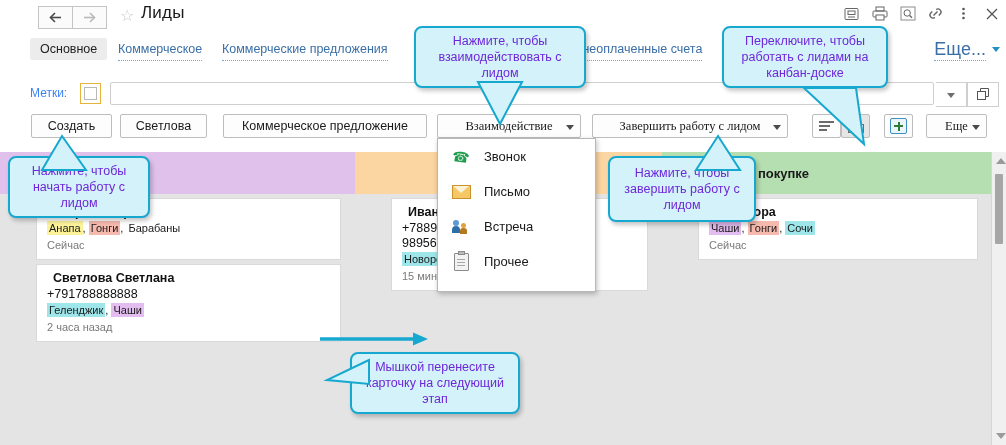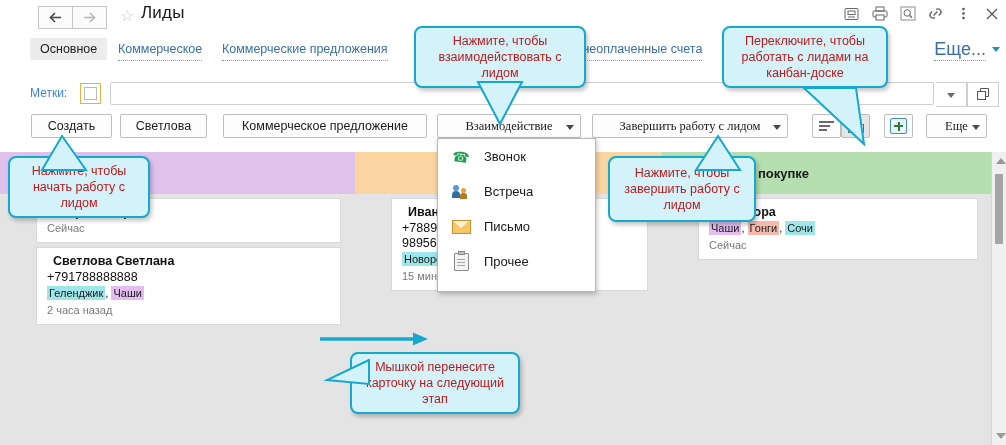--- a/index.html
+++ b/index.html
@@ -108,21 +108,21 @@
   .ic-meet b.b2{left:8px;top:8px;width:7px;height:6px;background:#b5791f;border-radius:3px 3px 0 0;}
   .ic-clip{width:13px;height:16px;border:1px solid #8a8a8a;background:#f3f3f3;position:relative;border-radius:1px;}
   .ic-clip:before{content:"";position:absolute;left:3px;top:-3px;width:7px;height:4px;background:#bdbdbd;border:1px solid #8a8a8a;box-sizing:border-box;}
   .ic-clip i{position:absolute;left:2px;display:block;height:1px;width:8px;background:#a8a8a8;}
   .ic-clip i:nth-of-type(1){top:5px}.ic-clip i:nth-of-type(2){top:8px}.ic-clip i:nth-of-type(3){top:11px}
 
   
   .callout{position:absolute;background:#d4f2fa;border:2px solid #17a8cf;border-radius:8px;
            box-shadow:2px 3px 4px rgba(0,0,0,.22);z-index:60;
            display:flex;align-items:center;justify-content:center;text-align:center;
-           font-size:12.5px;color:#b91c1c;line-height:16px;padding:4px 8px;box-sizing:border-box;}
+           font-size:12.5px;color:#6d28d9;line-height:16px;padding:4px 8px;box-sizing:border-box;}
   .tail{position:absolute;z-index:61;}
   .tail svg{display:block;overflow:visible;}
 
   .arrow{position:absolute;z-index:55;}
 </style>
 </head>
 <body>
 
 <div id="app">
 
@@ -135,20 +135,21 @@
           <span></span>
         </div>
         <div class="colhead" style="left: 662px; width: 330px; background: rgb(181, 223, 176);">
           <span>Решение о покупке</span>
         </div>
       </div>
     <div id="colbodies">
         <div class="colbody" style="left: 36px; width: 305px;">
           <div class="card">
             <div class="nm">Петров Петр</div>
+            <div class="tags"><em style="background:#fbf29a">Анапа</em><span>, </span><em style="background:#f5b9ad">Гонги</em><span>, </span><em style="background:transparent">Барабаны</em></div>
             <div class="when">Сейчас</div>
           </div>
           <div class="card">
             <div class="nm">Светлова Светлана</div>
             <div class="ln">+791788888888</div>
             <div class="tags"><em style="background:#9fe6ea">Геленджик</em><span>, </span><em style="background:#e4bdf0">Чаши</em></div>
             <div class="when">2 часа назад</div>
           </div>
         </div>
         <div class="colbody" style="left: 391px; width: 257px;">
@@ -294,34 +295,34 @@
 
   <div class="menu" style="left:437px;top:138px;width:157px;height:152px;" id="intmenu">
       <div class="mi">
         <span class="mic">
           <span class="ic-phone">☎</span>
         </span>
         <span>Звонок</span>
       </div>
       <div class="mi">
         <span class="mic">
+          <span class="ic-mail"></span>
+        </span>
+        <span>Письмо</span>
+      </div>
+      <div class="mi">
+        <span class="mic">
           <span class="ic-meet">
             <b class="h1"></b>
             <b class="b1"></b>
             <b class="h2"></b>
             <b class="b2"></b>
           </span>
         </span>
         <span>Встреча</span>
-      </div>
-      <div class="mi">
-        <span class="mic">
-          <span class="ic-mail"></span>
-        </span>
-        <span>Письмо</span>
       </div>
       <div class="mi">
         <span class="mic">
           <span class="ic-clip">
             <i></i>
             <i></i>
             <i></i>
           </span>
         </span>
         <span>Прочее</span>

